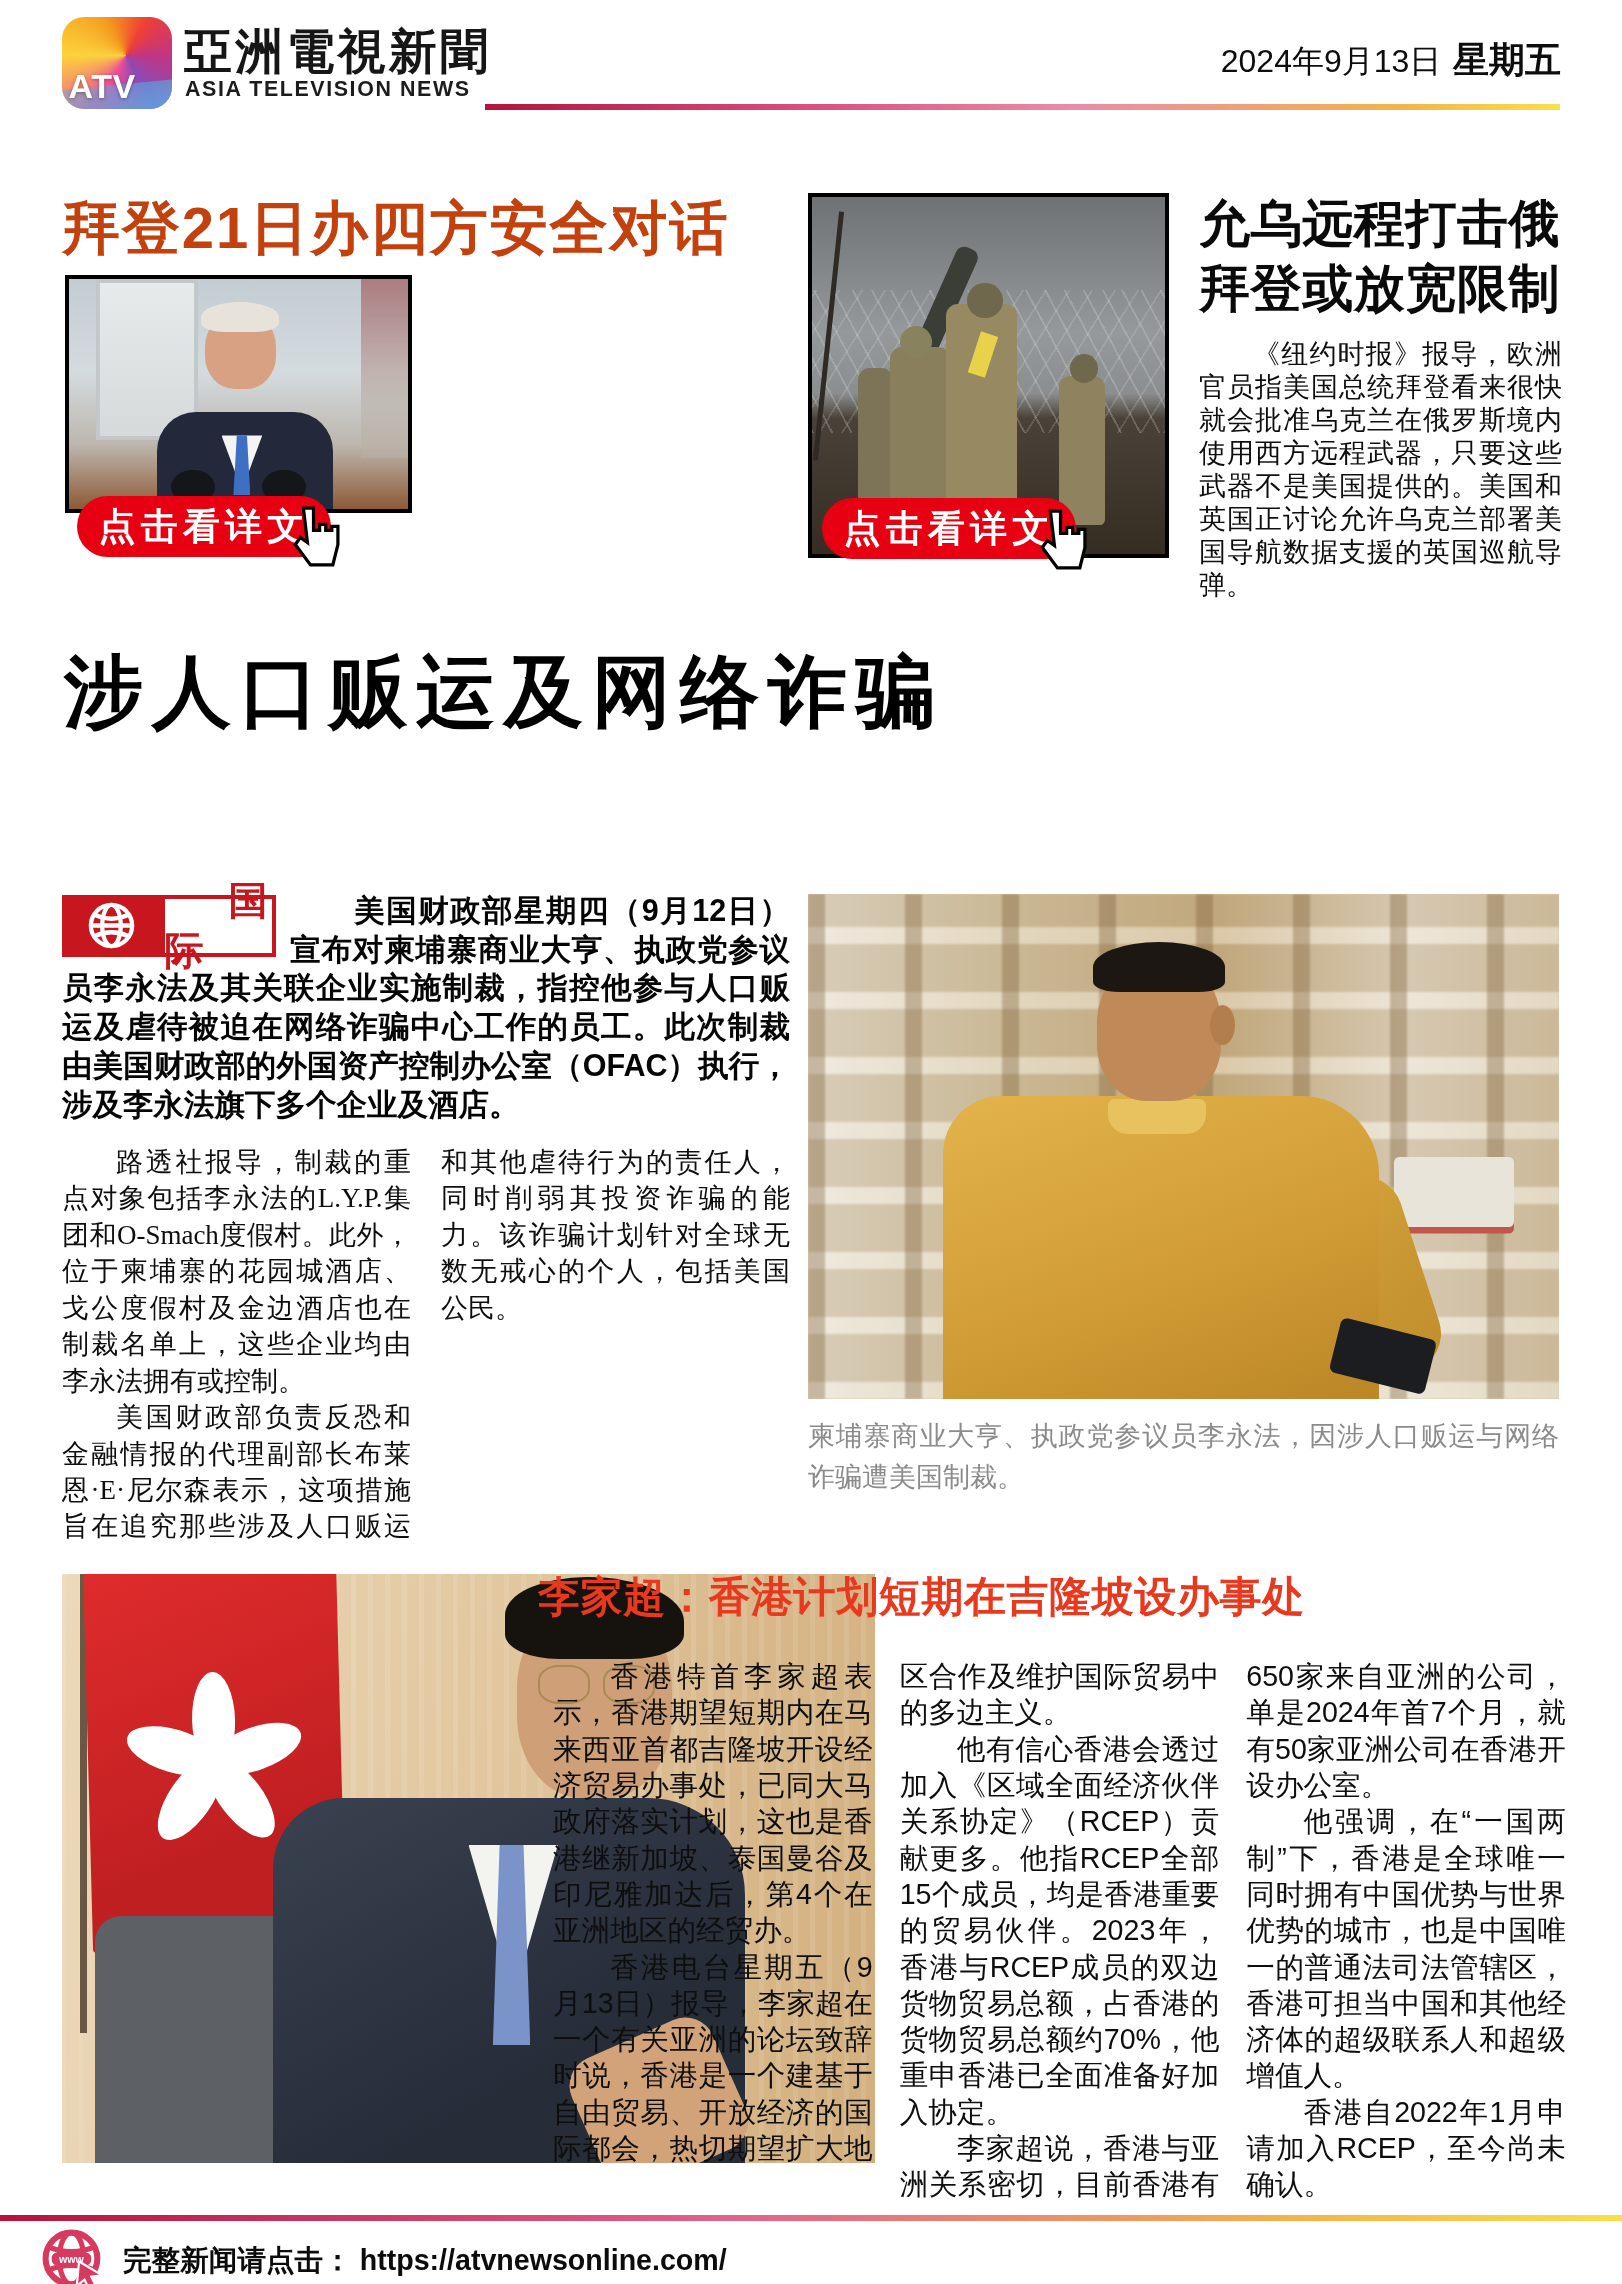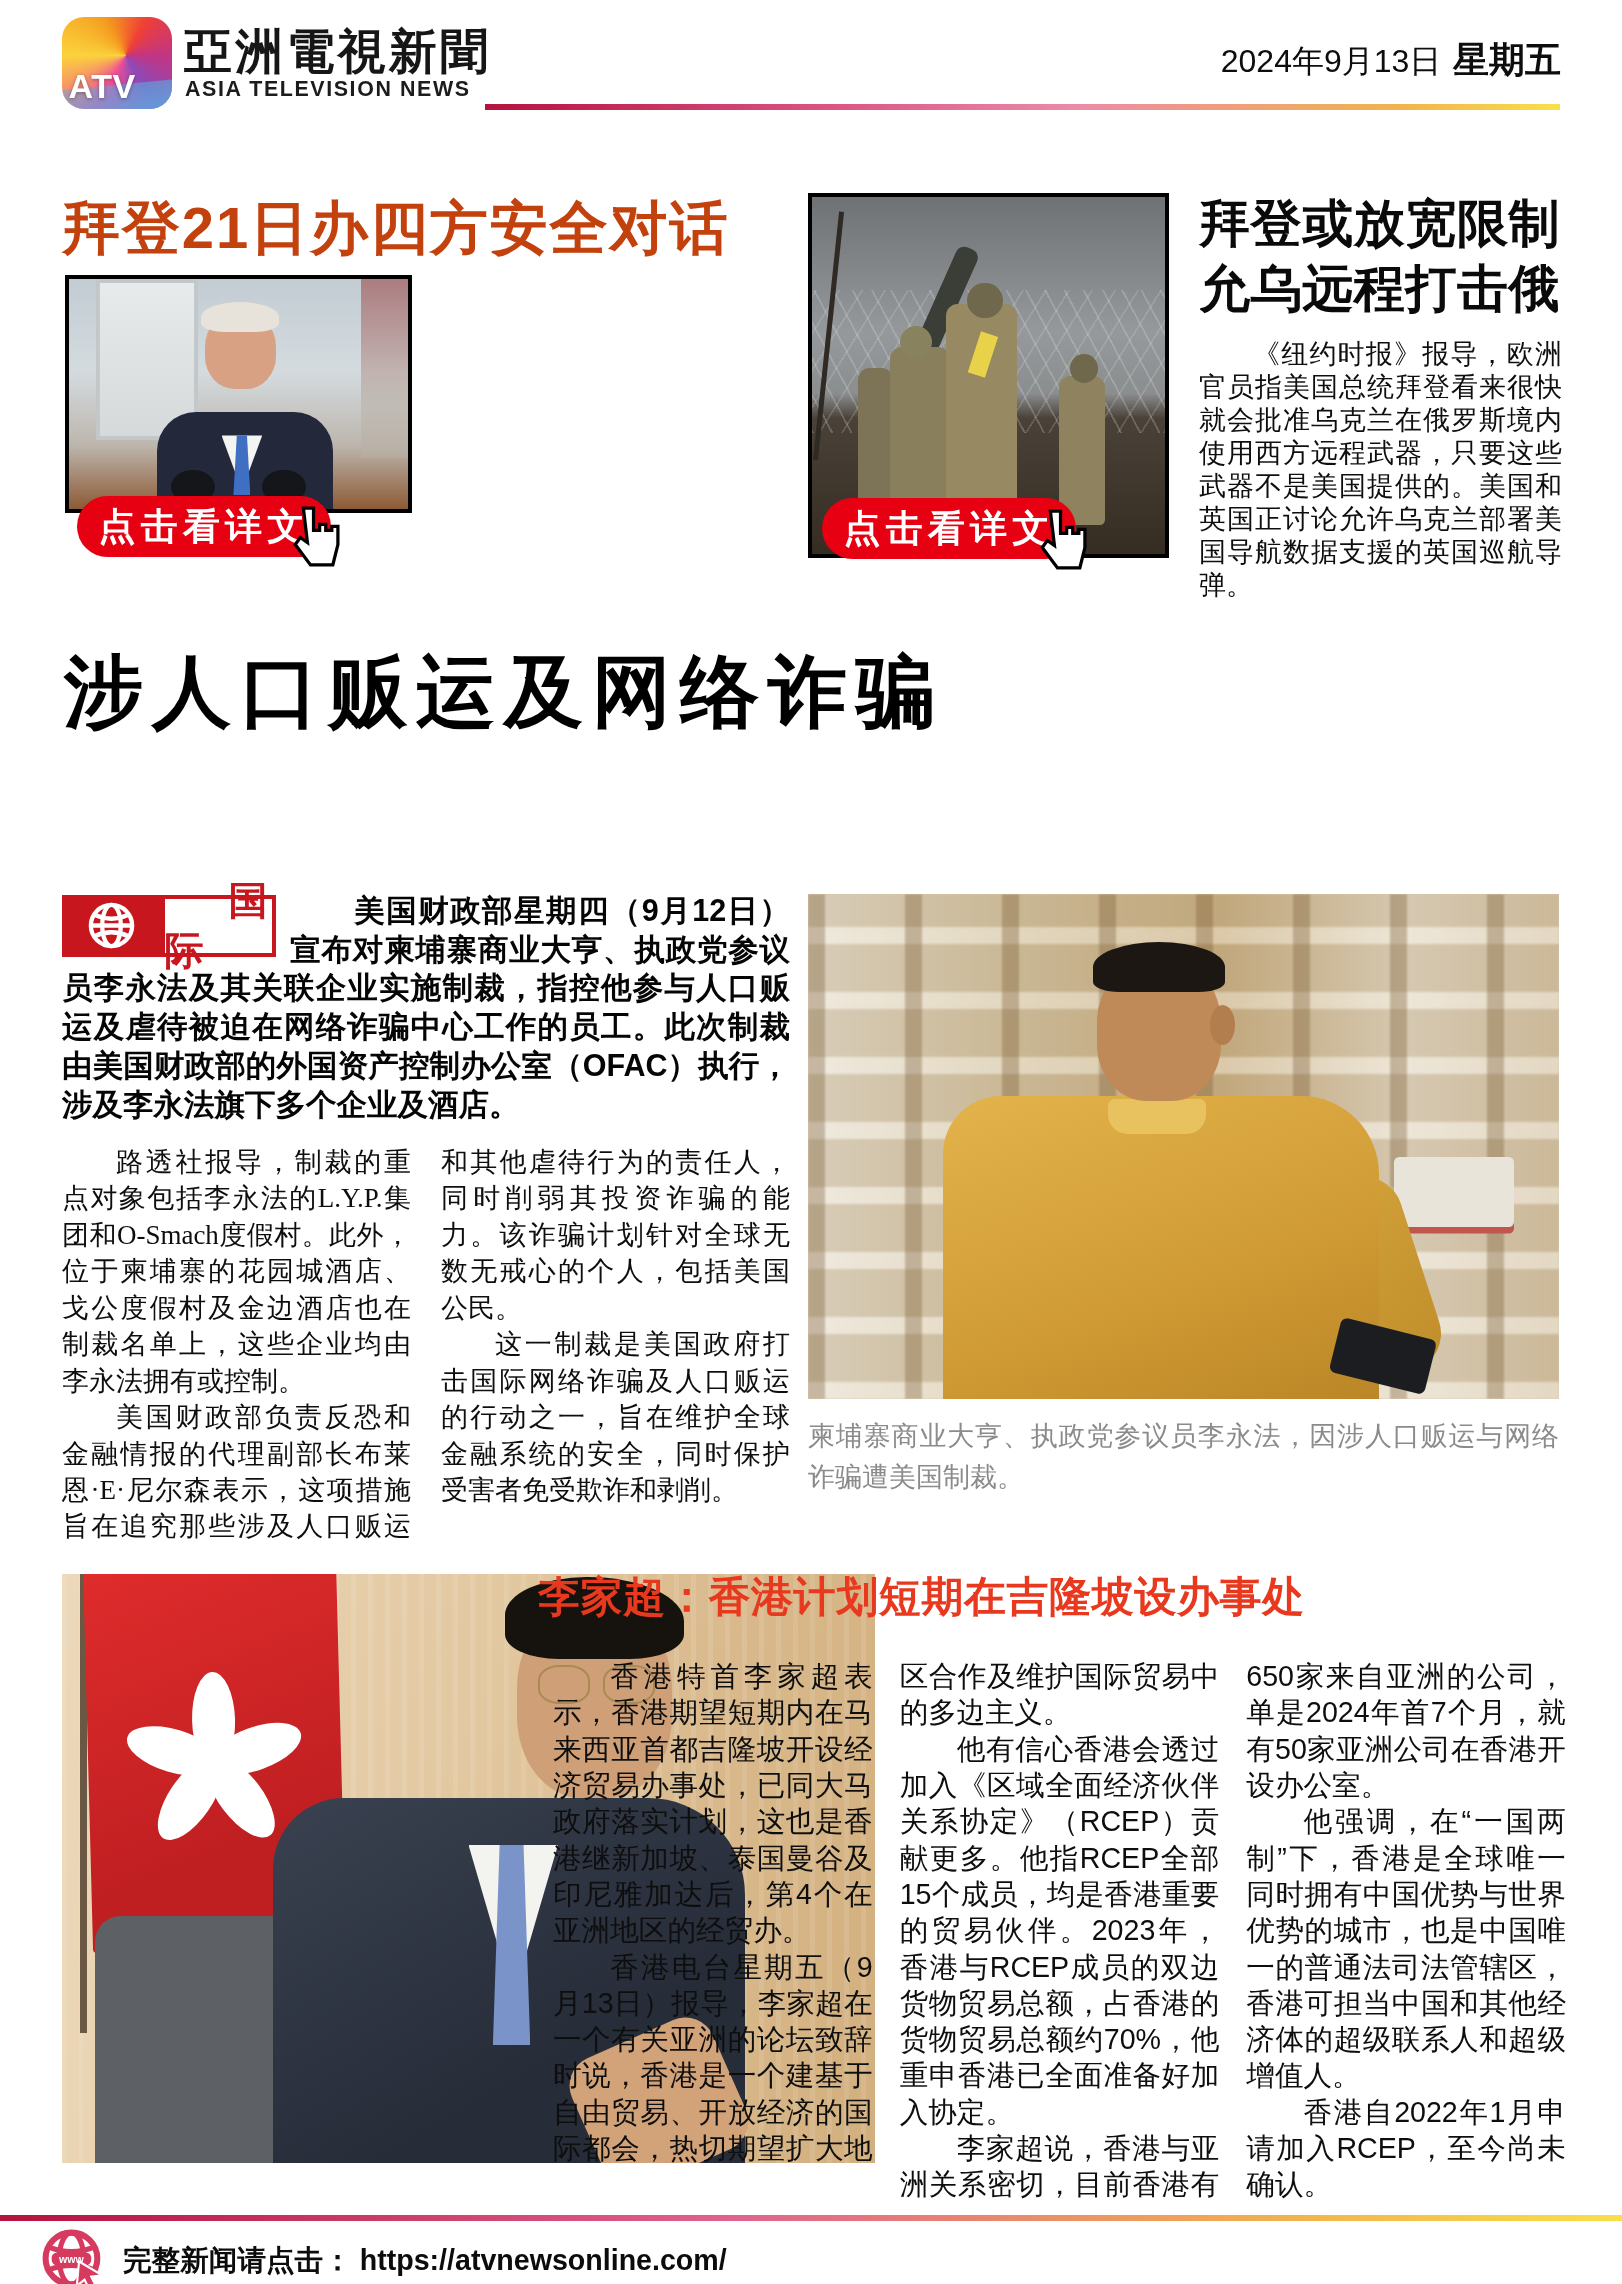--- a/index.html
+++ b/index.html
@@ -194,22 +194,22 @@
     <div class="up-h3"></div>
     <div class="up-band"></div>
   </div>
   <button class="abs read-btn s2-btn">
     <span>点击看详文</span>
   </button>
   <svg class="abs cursor-icon s2-cursor" width="65" height="65" viewBox="0 0 32 32">
     <path d="M12 1 h5 v11 h3 v-3 h3 v3 h3 v-2 h3 v9 l-2.5 10 h-11 l-7.5 -10 2.5 -3.5 3.5 2.5 z" fill="#ffffff" stroke="#000000" stroke-width="1.6" stroke-linejoin="miter"></path>
   </svg>
   <div class="abs s2-headline">
+    <div>允乌远程打击俄</div>
     <div>拜登或放宽限制</div>
-    <div>允乌远程打击俄</div>
   </div>
   <p class="abs body-p s2-body">《纽约时报》报导，欧洲官员指美国总统拜登看来很快就会批准乌克兰在俄罗斯境内使用西方远程武器，只要这些武器不是美国提供的。美国和英国正讨论允许乌克兰部署美国导航数据支援的英国巡航导弹。</p>
 
   <div class="abs m-kicker">涉人口贩运及网络诈骗</div>
 
   <p class="abs m-lead">
     <span class="m-badge">
       <span class="m-badge-globe">
         <svg width="57" height="57" viewBox="0 0 40 40">
           <circle cx="20" cy="20" r="14.5" fill="none" stroke="#ffffff" stroke-width="3"></circle>
@@ -222,21 +222,20 @@
       <span class="m-badge-box">
         <span>国际</span>
       </span>
     </span>
     <span>美国财政部星期四（9月12日）宣布对柬埔寨商业大亨、执政党参议员李永法及其关联企业实施制裁，指控他参与人口贩运及虐待被迫在网络诈骗中心工作的员工。此次制裁由美国财政部的外国资产控制办公室（OFAC）执行，涉及李永法旗下多个企业及酒店。</span>
   </p>
 
   <div class="abs m-cols">
     <p class="body-p">路透社报导，制裁的重点对象包括李永法的L.Y.P.集团和O-Smach度假村。此外，位于柬埔寨的花园城酒店、戈公度假村及金边酒店也在制裁名单上，这些企业均由李永法拥有或控制。</p>
     <p class="body-p">美国财政部负责反恐和金融情报的代理副部长布莱恩·E·尼尔森表示，这项措施旨在追究那些涉及人口贩运和其他虐待行为的责任人，同时削弱其投资诈骗的能力。该诈骗计划针对全球无数无戒心的个人，包括美国公民。</p>
-    <p class="body-p">这一制裁是美国政府打击国际网络诈骗及人口贩运的行动之一，旨在维护全球金融系统的安全，同时保护受害者免受欺诈和剥削。</p>
   </div>
 
   <div class="abs m-photo">
     <div class="tp-shelves"></div>
     <div class="tp-box1"></div>
     <div class="tp-box2"></div>
     <div class="tp-sleeve"></div>
     <div class="tp-body"></div>
     <div class="tp-collar"></div>
     <div class="tp-head"></div>

